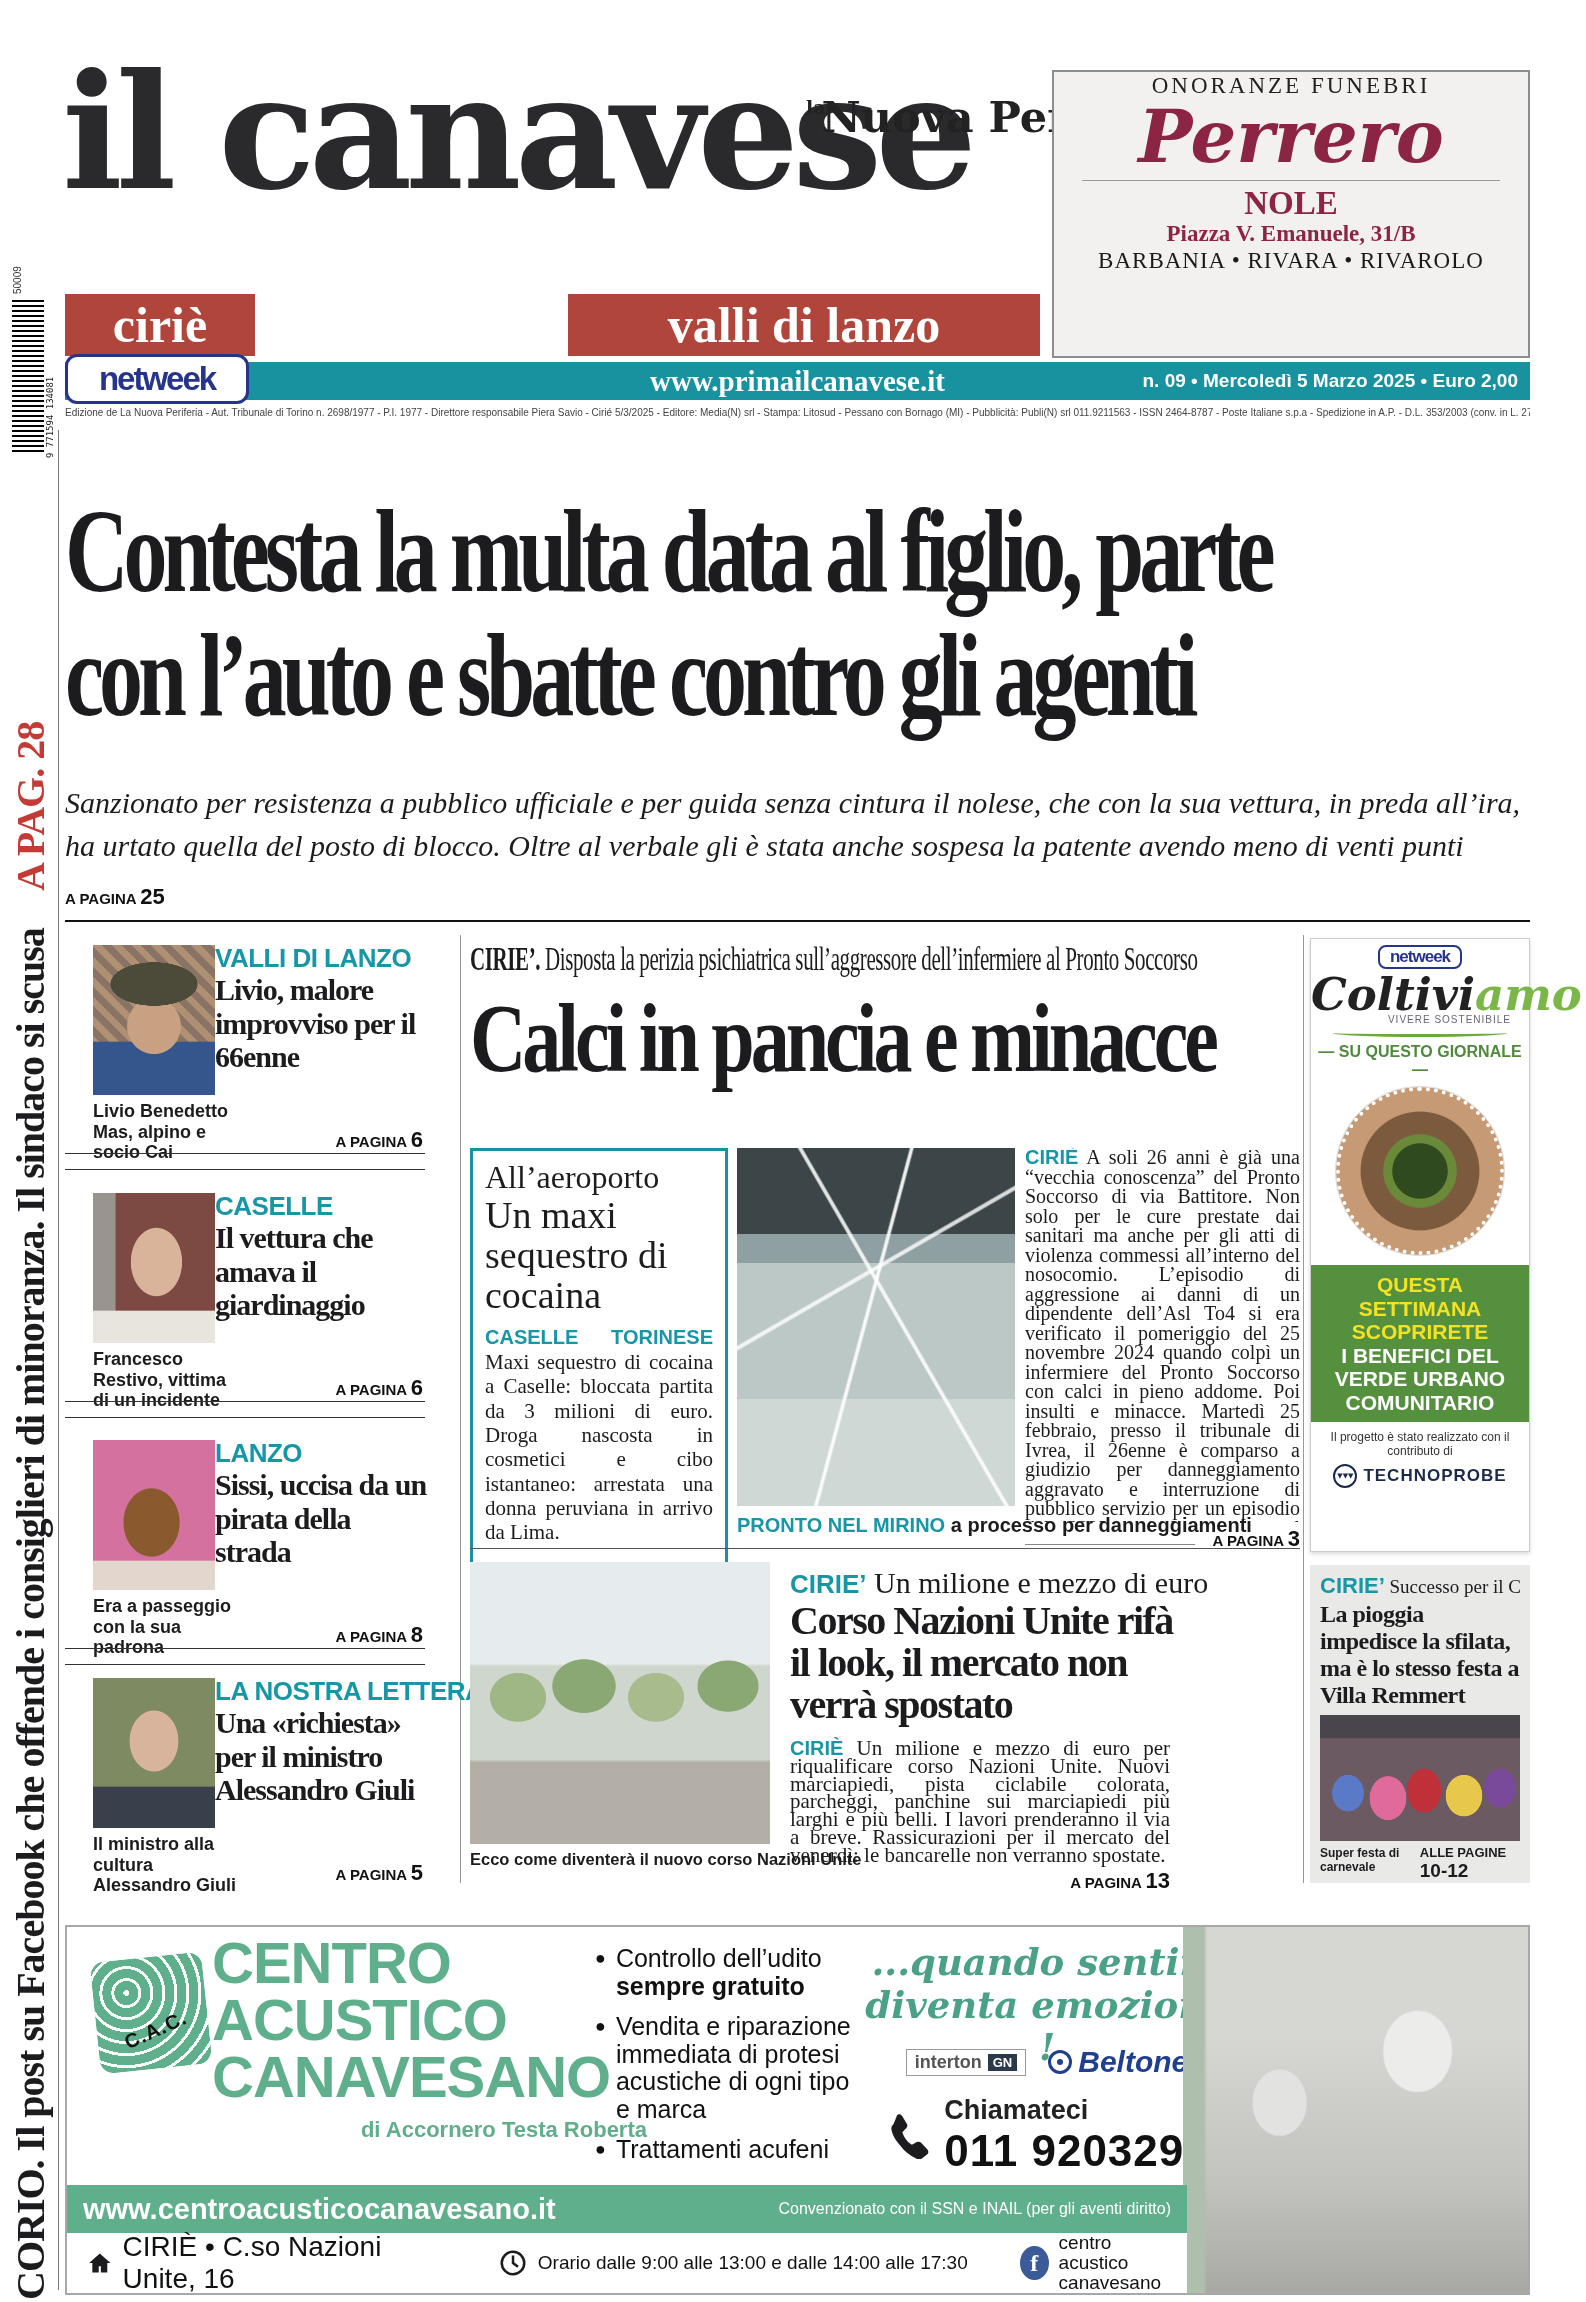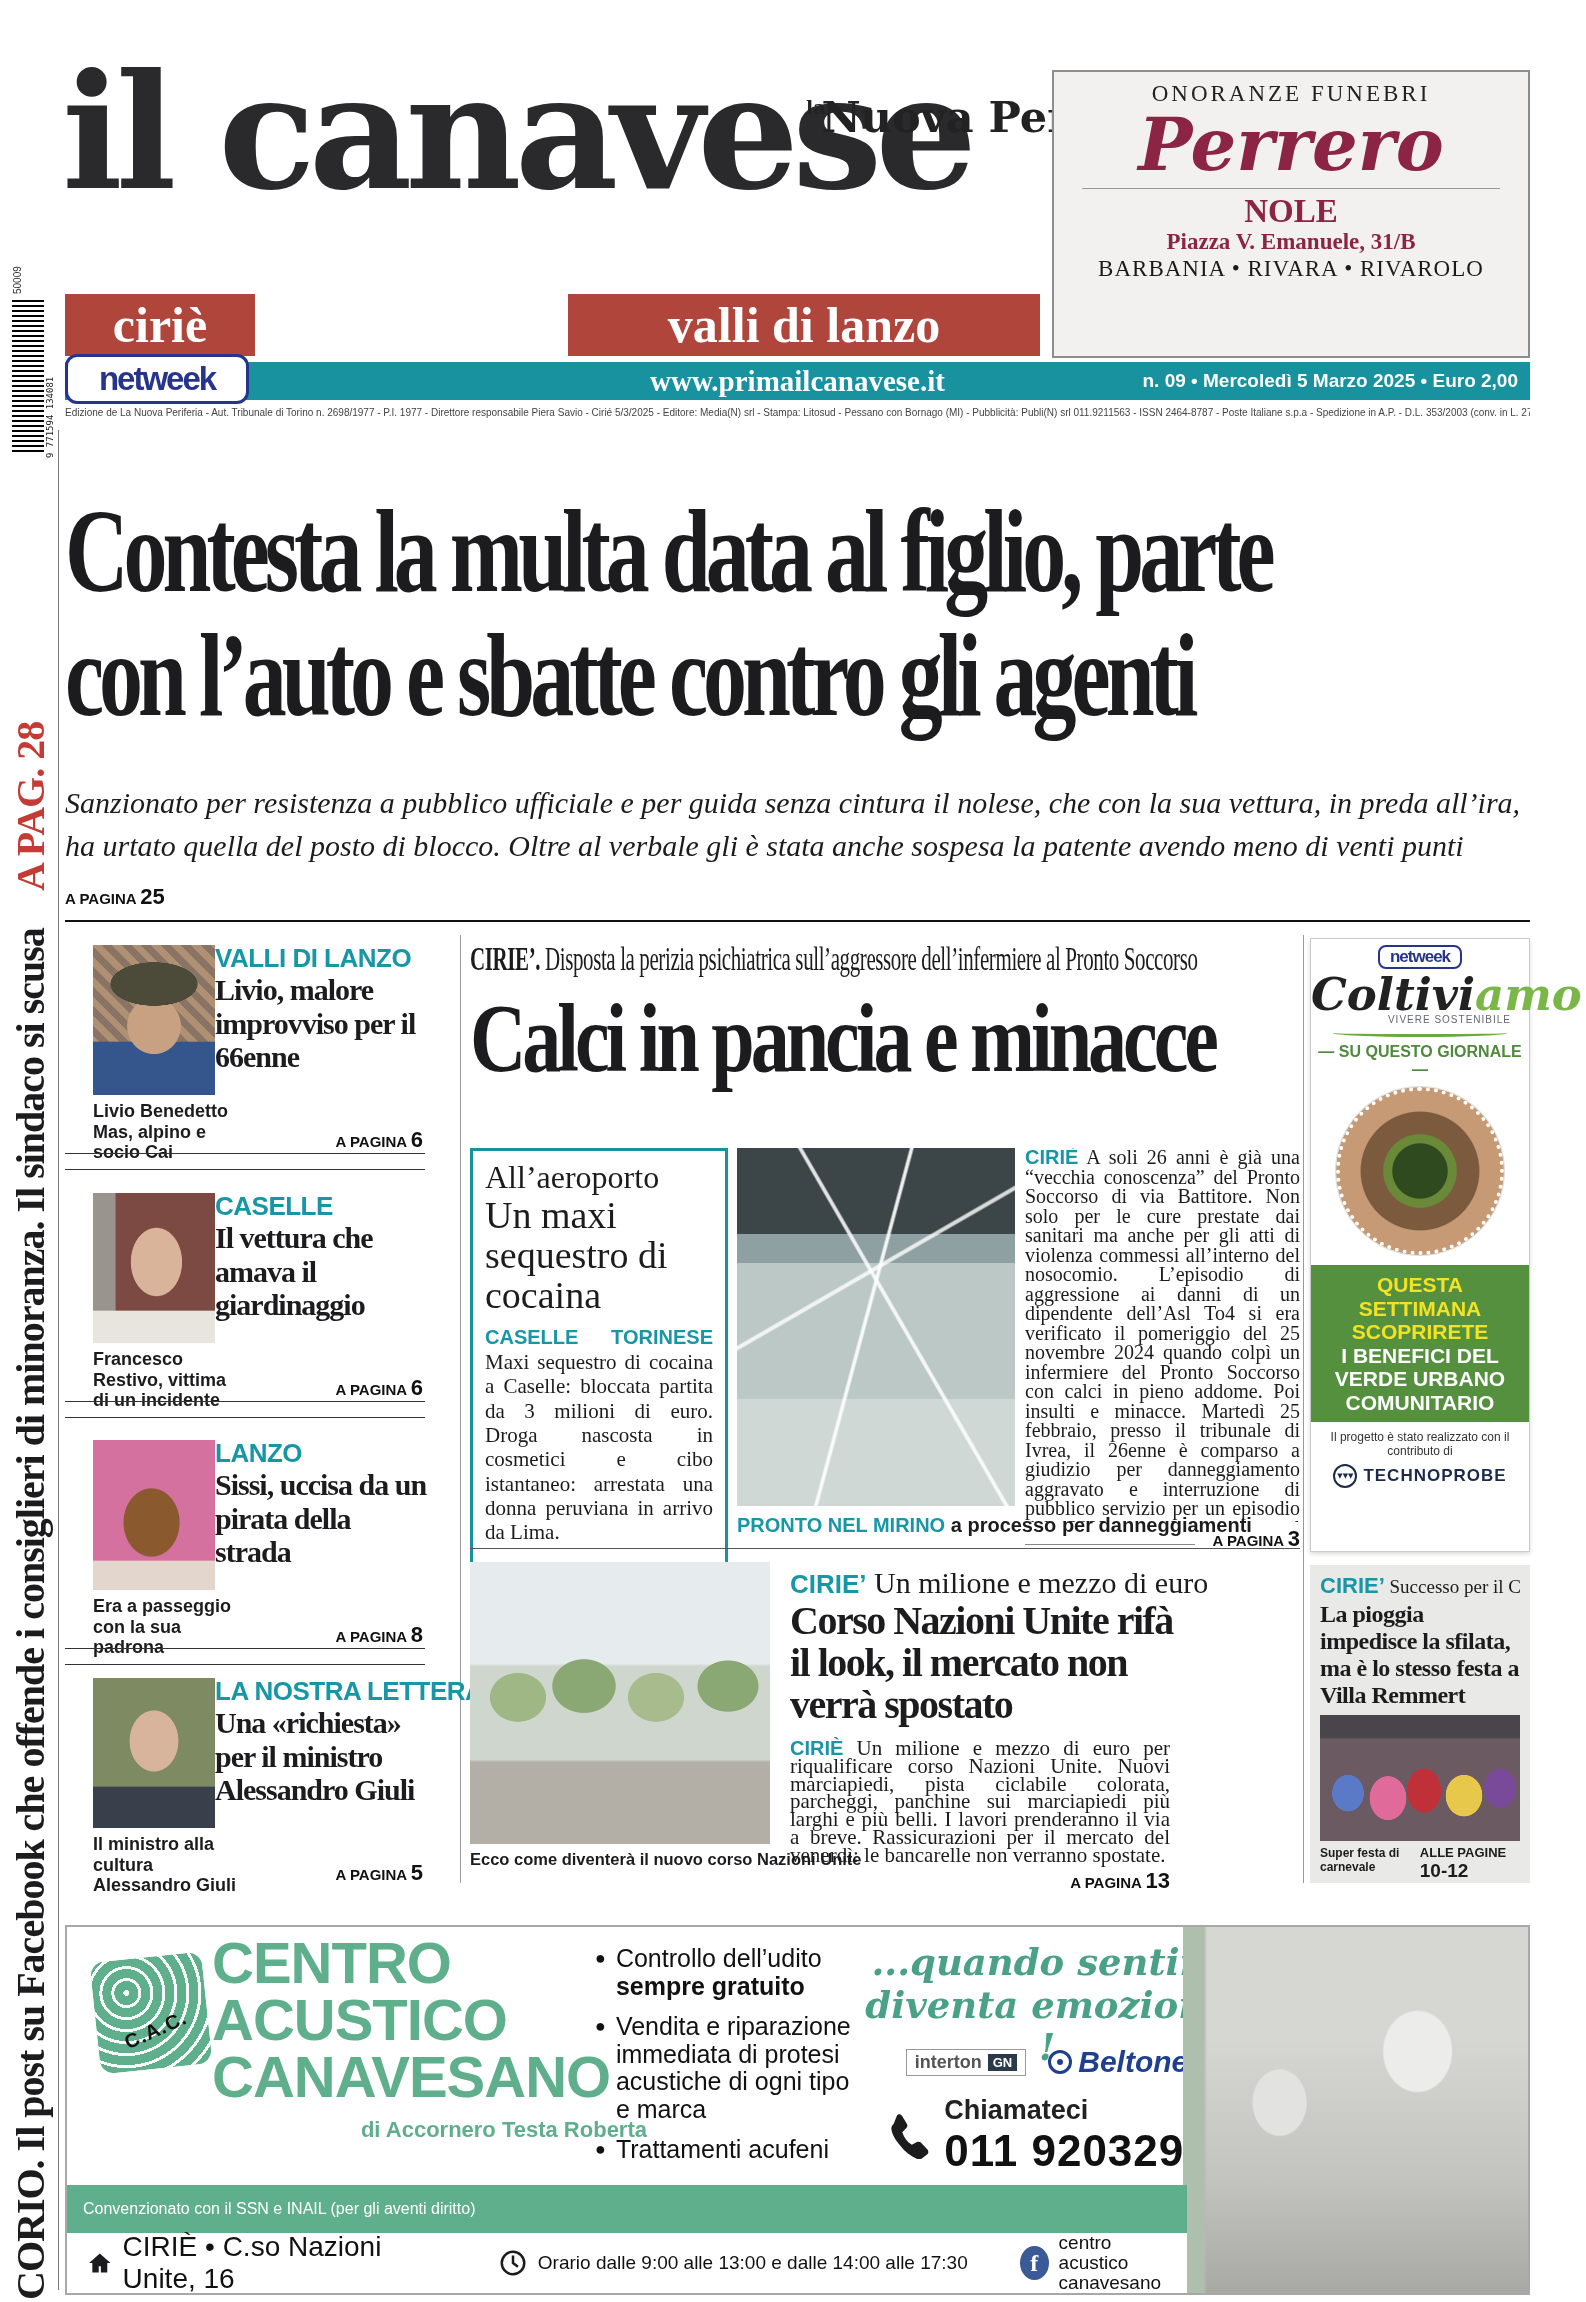--- a/index.html
+++ b/index.html
@@ -30,21 +30,21 @@
   .mast-super{position:absolute;left:806px;top:92px;font-family:"DejaVu Serif",serif;
               font-weight:bold;font-size:43px;color:#222;white-space:nowrap;}
   .mast-super .la{font-size:19px;vertical-align:18px;margin-right:-4px;}
   .zone{position:absolute;top:294px;height:62px;background:var(--red);color:#fff;
         display:flex;align-items:center;justify-content:center;
         font-weight:bold;font-size:50px;line-height:1;}
   .zone-left{left:65px;width:190px;}
   .zone-right{left:568px;width:472px;}
 
   .funeral{position:absolute;left:1052px;top:70px;width:478px;height:288px;background:#f2f1ef;
-           border:2px solid #8d8d8d;text-align:center;padding-top:9px;}
+           border:2px solid #8d8d8d;text-align:center;padding-top:1px;}
   .fun-head{font-size:23px;letter-spacing:3px;color:#222;}
   .fun-brand{font-family:"DejaVu Serif",serif;font-style:italic;font-weight:bold;
              font-size:72px;line-height:1.05;color:var(--maroon);}
   .fun-phone{font-weight:bold;font-size:29px;color:#5e1f33;}
   .fun-div{width:88%;height:1px;background:#999;margin:5px auto;}
   .fun-city{font-weight:bold;font-size:33px;color:var(--maroon);line-height:1.05;}
   .fun-addr{font-weight:bold;font-size:23px;color:var(--maroon);line-height:1.2;}
   .fun-towns{font-size:23px;letter-spacing:1px;color:#1a1a1a;}
 
   .teal-bar{position:absolute;left:65px;top:362px;width:1465px;height:38px;background:var(--teal);}
@@ -464,20 +464,21 @@
         </svg>
       <span class="call-txt">
         <div class="lbl">Chiamateci</div>
         <div class="num">011 9203290</div>
       </span>
     </div>
 
     <div class="couple ph photo-couple"></div>
 
     <div class="green-bar">
+      <span class="gb-site">www.centroacusticocanavesano.it</span>
       <span class="gb-note">Convenzionato con il SSN e INAIL  (per gli aventi diritto)</span>
     </div>
 
     <div class="addr-bar">
       <span class="addr-item">
         <svg class="icon-svg" width="30" height="30" viewBox="0 0 24 24">
             <path fill="#1c1c1e" d="M12 3 2 12h3v9h6v-6h2v6h6v-9h3z"></path>
           </svg>
         <span class="addr-city">CIRIÈ • C.so Nazioni Unite, 16</span>
       </span>

